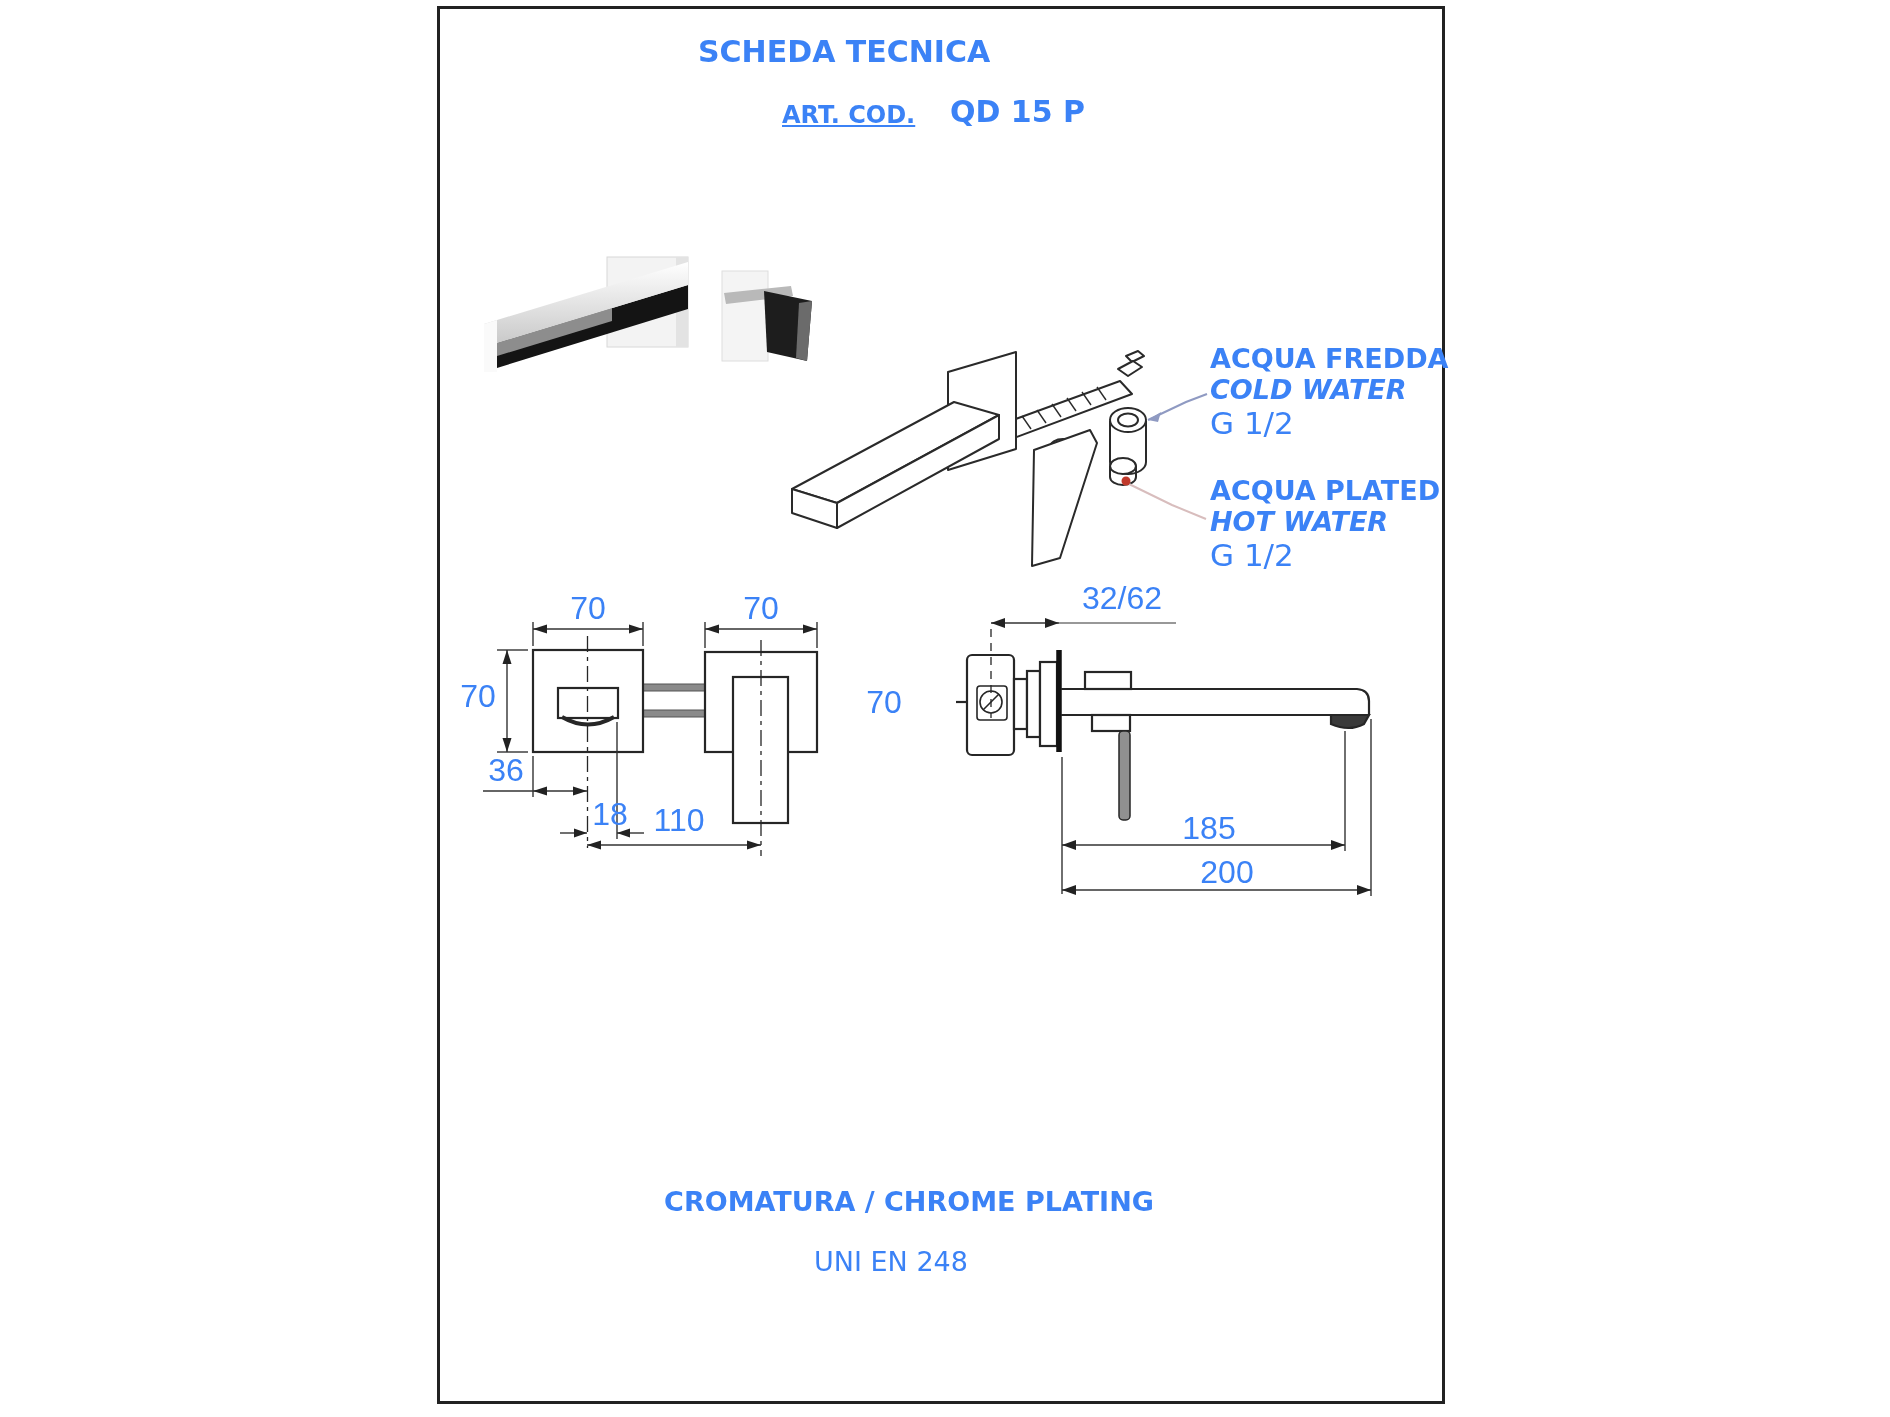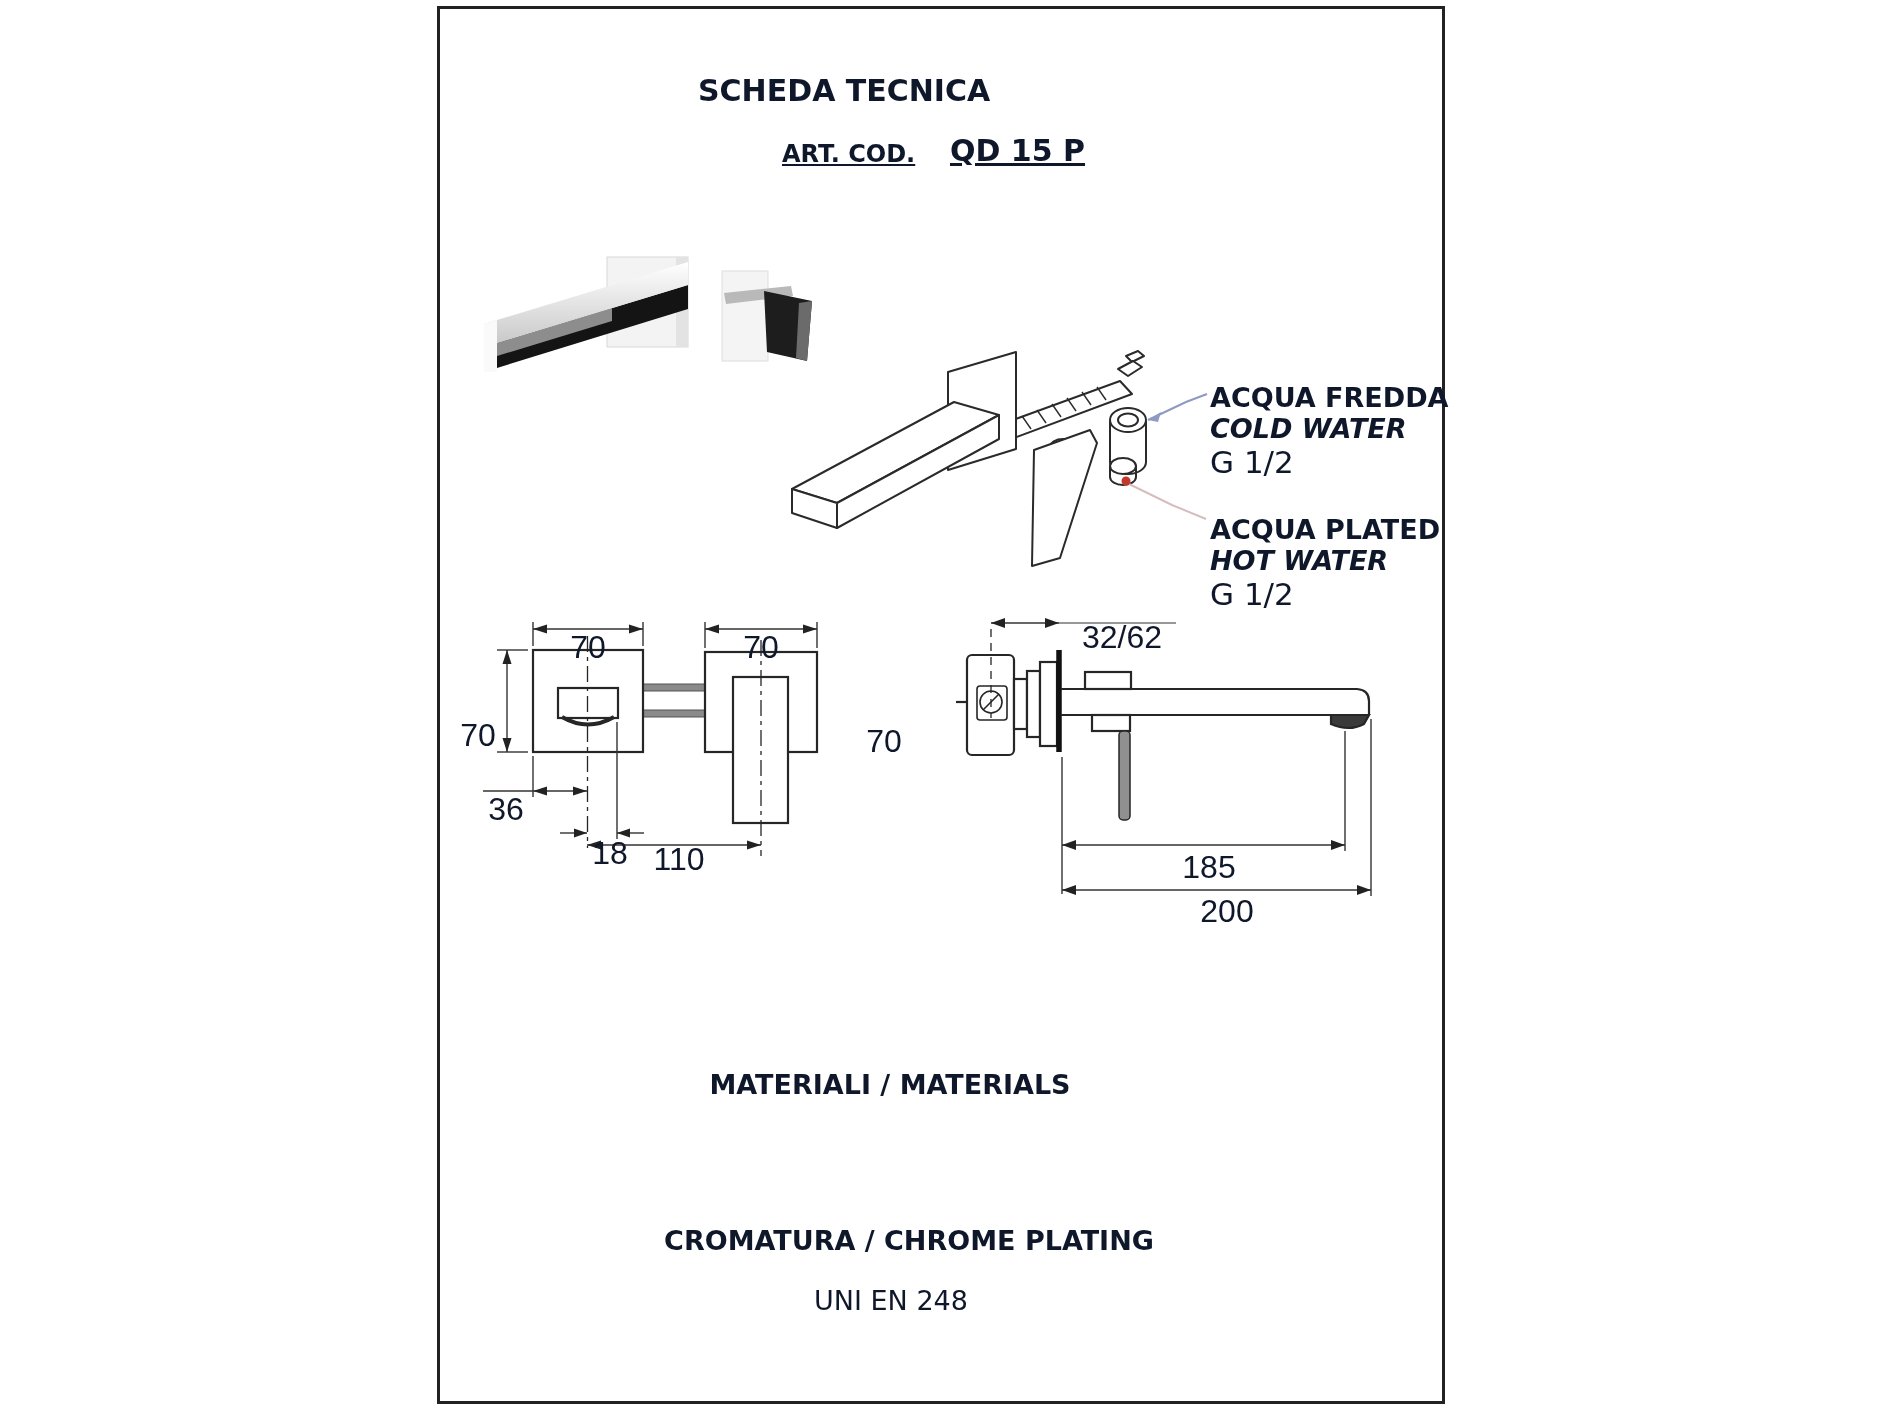--- a/index.html
+++ b/index.html
@@ -1,25 +1,25 @@
 <!DOCTYPE html>
 <html><head>
 <meta charset="utf-8">
 <style>
   html,body{margin:0;padding:0;background:#ffffff;}
   .canvas{position:relative;width:1890px;height:1417px;background:#ffffff;overflow:hidden;
           font-family:"DejaVu Sans",sans-serif;color:#1b1b1b;}
   .frame{position:absolute;left:437px;top:6px;width:1008px;height:1398px;
          border:3px solid #222;box-sizing:border-box;background:#ffffff;}
   svg.art{position:absolute;left:0;top:0;}
-  .t{position:absolute;white-space:nowrap;color:#0f172a;line-height:1.1;margin-top:39px;}
+  .t{position:absolute;white-space:nowrap;color:#3b82f6;line-height:1.1;}
   .hdr{font:bold 30px "DejaVu Sans",sans-serif;}
   .hdr.i{font-style:italic;}
   .artcod{font:bold 24px "DejaVu Sans",sans-serif;text-decoration:underline;}
-  .artval{font:bold 30px "DejaVu Sans",sans-serif;text-decoration:underline;}
+  .artval{font:bold 30px "DejaVu Sans",sans-serif;}
   .dim{font:400 32px "Liberation Sans",sans-serif;transform:translateX(-50%);}
   .lbl{font:bold 27px "DejaVu Sans",sans-serif;}
   .lbl.i{font-style:italic;}
   .g12{font:400 31px "DejaVu Sans",sans-serif;}
   .bot{transform:translateX(-50%);font:400 27px "DejaVu Sans",sans-serif;}
   .bot.b{font-weight:bold;}
 </style>
 </head>
 <body>
 
@@ -181,17 +181,16 @@
   <div class="t dim" style="left:478px;top:678px">70</div>
   <div class="t dim" style="left:884px;top:684px">70</div>
   <div class="t dim" style="left:506px;top:752px">36</div>
   <div class="t dim" style="left:610px;top:796px">18</div>
   <div class="t dim" style="left:679px;top:802px">110</div>
 
   <div class="t dim" style="left:1122px;top:580px">32/62</div>
   <div class="t dim" style="left:1209px;top:810px">185</div>
   <div class="t dim" style="left:1227px;top:854px">200</div>
 
-  <div class="t bot b" style="left:890px;top:1030px">MATERIALI / MATERIALS</div>
   <div class="t bot b" style="left:909px;top:1186px">CROMATURA / CHROME PLATING</div>
   <div class="t bot" style="left:891px;top:1246px">UNI EN 248</div>
 
 </div>
 
 </body></html>

